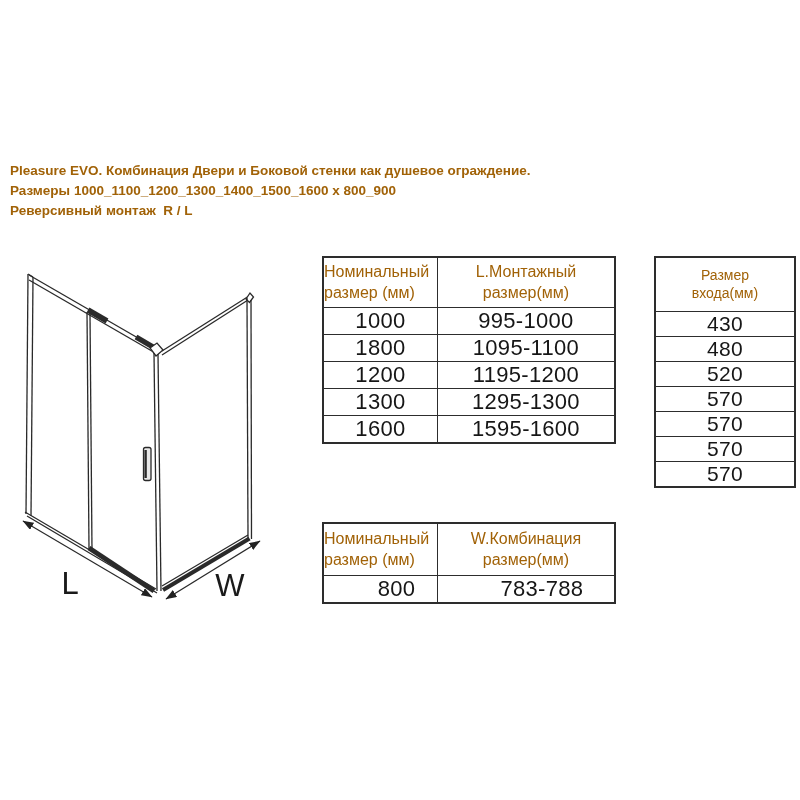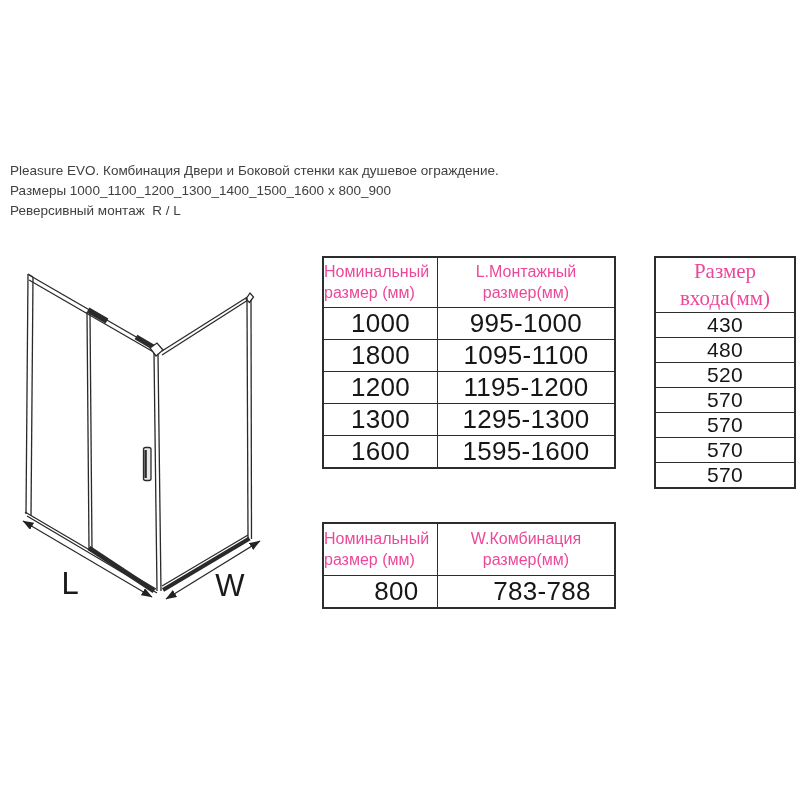--- a/index.html
+++ b/index.html
@@ -3,51 +3,51 @@
 <meta charset="utf-8">
 <style>
   html,body{margin:0;padding:0;background:#ffffff;}
   .stage{
     position:relative;width:800px;height:800px;background:#ffffff;overflow:hidden;
     font-family:"Liberation Sans", sans-serif;color:#1a1a1a;
   }
   
   .header-block{position:absolute;left:10px;top:161px;}
   .hdr-line{
-    font-size:13.5px;font-weight:normal;line-height:20px;color:#404040;
+    font-size:13.5px;font-weight:bold;line-height:20px;color:#a16207;
     white-space:pre-wrap;
   }
   
   .diagram{position:absolute;left:0;top:250px;width:300px;height:370px;}
   
   table.spec{
     position:absolute;border-collapse:collapse;table-layout:fixed;background:#fff;
     border:2px solid #2d2d2d;
   }
   table.spec td{border:1.5px solid #2d2d2d;padding:0;}
   .tbl-length{left:322px;top:256px;width:294px;}
   .tbl-width{left:322px;top:522px;width:294px;}
   .tbl-entrance{left:654px;top:256px;width:142px;}
   .col-nominal{width:114px;}
   .col-mounting{width:177px;}
   .hdr-cell{
-    font-size:16px;line-height:1.28;font-weight:400;color:#ec4899;
+    font-size:16px;line-height:1.28;font-weight:400;color:#a16207;
     vertical-align:middle;
   }
   .hdr-left{text-align:left;padding-left:7px;}
   .hdr-center{text-align:center;}
   .row-head-length td{height:49px;}
   .row-head-width td{height:51px;}
   .num-cell{
-    font-size:26px;text-align:center;vertical-align:middle;color:#161616;
+    font-size:22px;text-align:center;vertical-align:middle;color:#161616;
     letter-spacing:0.3px;
   }
   .tbl-length .num-row td{height:24.8px;}
   .tbl-width .num-row td{height:25.5px;padding-left:32px;}
-  .tbl-entrance .hdr-cell{font-size:21px;font-family:Liberation Serif, serif;}
+  .tbl-entrance .hdr-cell{font-size:14px;}
   .tbl-entrance .row-head-entrance td{height:53px;}
   .tbl-entrance .num-row td{height:23.6px;margin-left:40px;}
   .tbl-entrance .num-cell{font-size:21px;}
 </style>
 </head>
 <body>
 
 <div class="stage">
 
   <div class="header-block">

